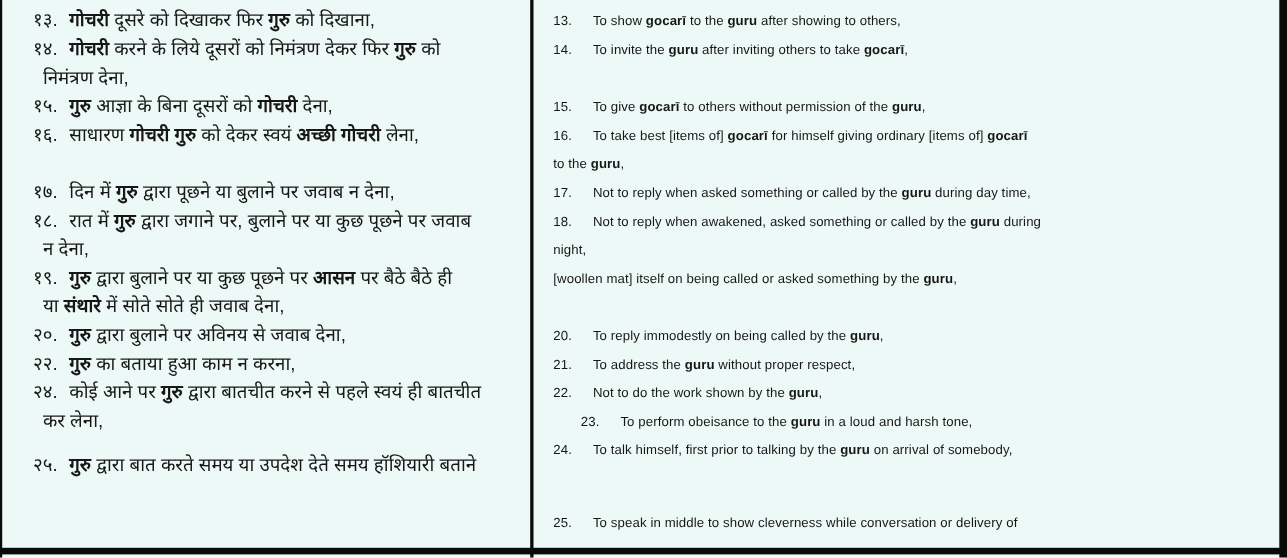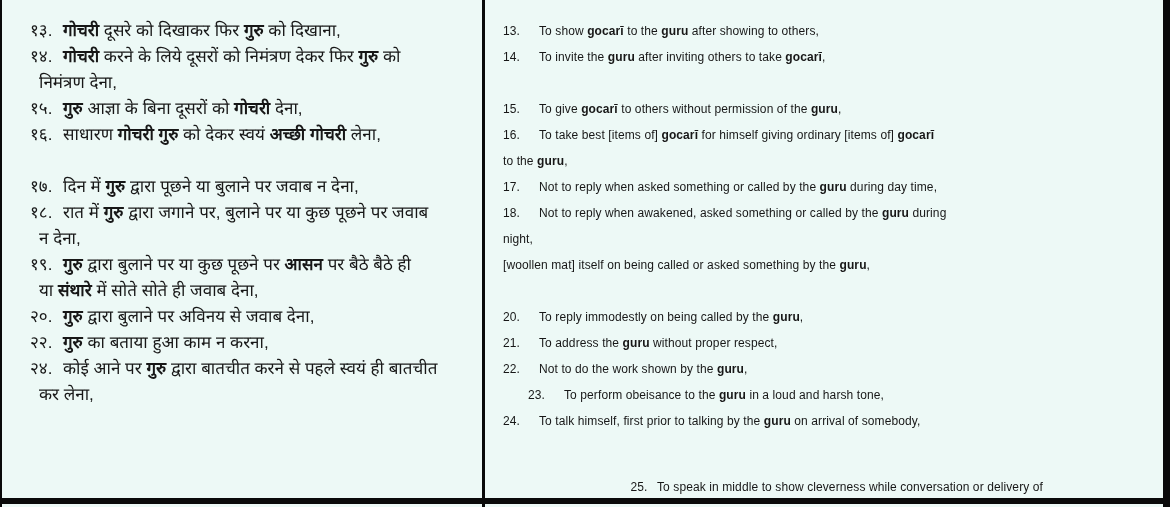--- a/index.html
+++ b/index.html
@@ -29,21 +29,21 @@
     position: absolute; left: 1163px; top: 0;
     width: 7px; height: 100%;
     background: #0a0a0a;
   }
   .bottom-rule {
     position: absolute; left: 0; top: 498px;
     width: 1170px; height: 6px;
     background: #0a0a0a;
   }
 
-  .col { position: absolute; top: 18px; }
+  .col { position: absolute; top: 6px; }
   .col-left  { left: 30px;  width: 450px; }
   .col-right { left: 503px; width: 658px; }
 
   .item { overflow: visible; }
   .line {
     height: 26px;
     line-height: 26px;
     white-space: nowrap;
   }
   .num { display: inline-block; }
@@ -91,20 +91,23 @@
       <div class="item" style="height: 26px;">
         <div class="line"><span class="num">२०.</span><span class="bold">गुरु</span><span> द्वारा बुलाने पर अविनय से जवाब देना,</span></div>
       </div>
       <div class="item" style="height: 26px;">
         <div class="line"><span class="num">२२.</span><span class="bold">गुरु</span><span> का बताया हुआ काम न करना,</span></div>
       </div>
       <div class="item" style="height: 52px;">
         <div class="line"><span class="num">२४.</span><span>कोई आने पर </span><span class="bold">गुरु</span><span> द्वारा बातचीत करने से पहले स्वयं ही बातचीत</span></div>
         <div class="line cont"><span>कर लेना,</span></div>
       </div>
+      <div class="item" style="height: 26px; margin-top: 14px;">
+        <div class="line"><span class="num">२५.</span><span class="bold">गुरु</span><span> द्वारा बात करते समय या उपदेश देते समय हॉशियारी बताने</span></div>
+      </div>
     </div>
   <div class="divider" style="background: rgb(10, 10, 10);"></div>
   <div class="col col-right en">
       <div class="item" style="height: 26px;">
         <div class="line"><span class="num">13.</span><span>To show </span><span class="bold">gocarī</span><span> to the </span><span class="bold">guru</span><span> after showing to others,</span></div>
       </div>
       <div class="item" style="height: 52px;">
         <div class="line"><span class="num">14.</span><span>To invite the </span><span class="bold">guru</span><span> after inviting others to take </span><span class="bold">gocarī</span><span>,</span></div>
       </div>
       <div class="item" style="height: 26px;">
@@ -132,19 +135,19 @@
       </div>
       <div class="item" style="height: 26px;">
         <div class="line"><span class="num">22.</span><span>Not to do the work shown by the </span><span class="bold">guru</span><span>,</span></div>
       </div>
       <div class="item" style="height: 26px; margin-left: 25px;">
         <div class="line"><span class="num">23.</span><span>To perform obeisance to the </span><span class="bold">guru</span><span> in a loud and harsh tone,</span></div>
       </div>
       <div class="item" style="height: 52px;">
         <div class="line"><span class="num">24.</span><span>To talk himself, first prior to talking by the </span><span class="bold">guru</span><span> on arrival of somebody,</span></div>
       </div>
-      <div class="item" style="height: 26px; margin-top: 14px; text-align: center;">
+      <div class="item" style="height: 26px; margin-top: 14px;">
         <div class="line"><span class="num">25.</span><span>To speak in middle to show cleverness while conversation or delivery of</span></div>
       </div>
     </div>
   <div class="edge-right" style="background: rgb(10, 10, 10);"></div>
   <div class="bottom-rule" style="background: rgb(10, 10, 10);"></div>
 </div>
 
 </body></html>

